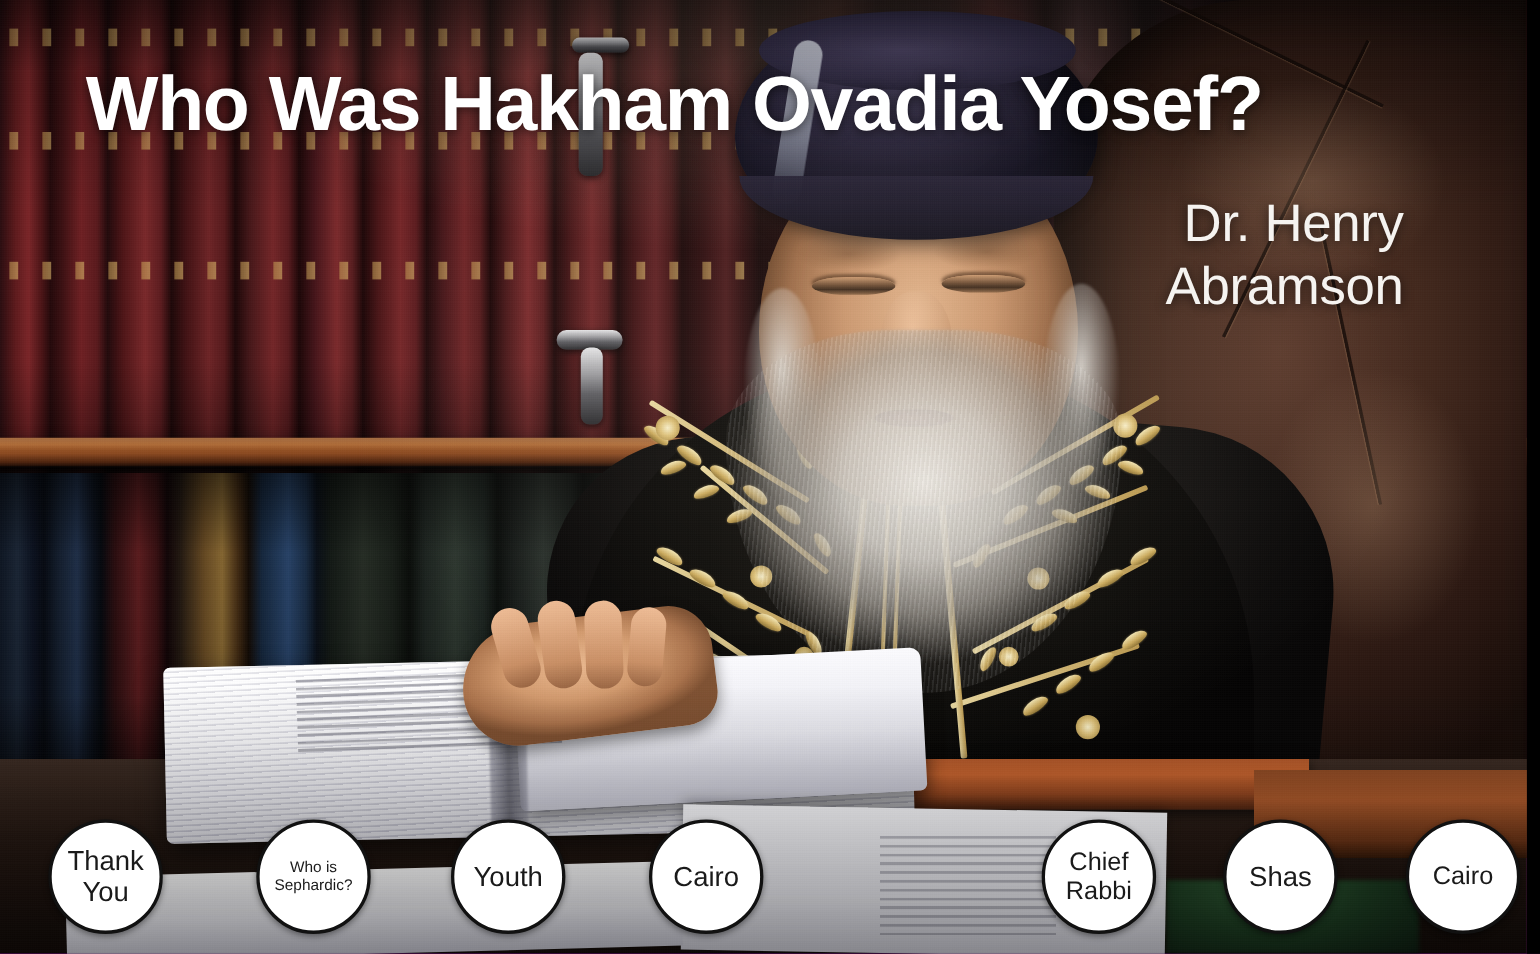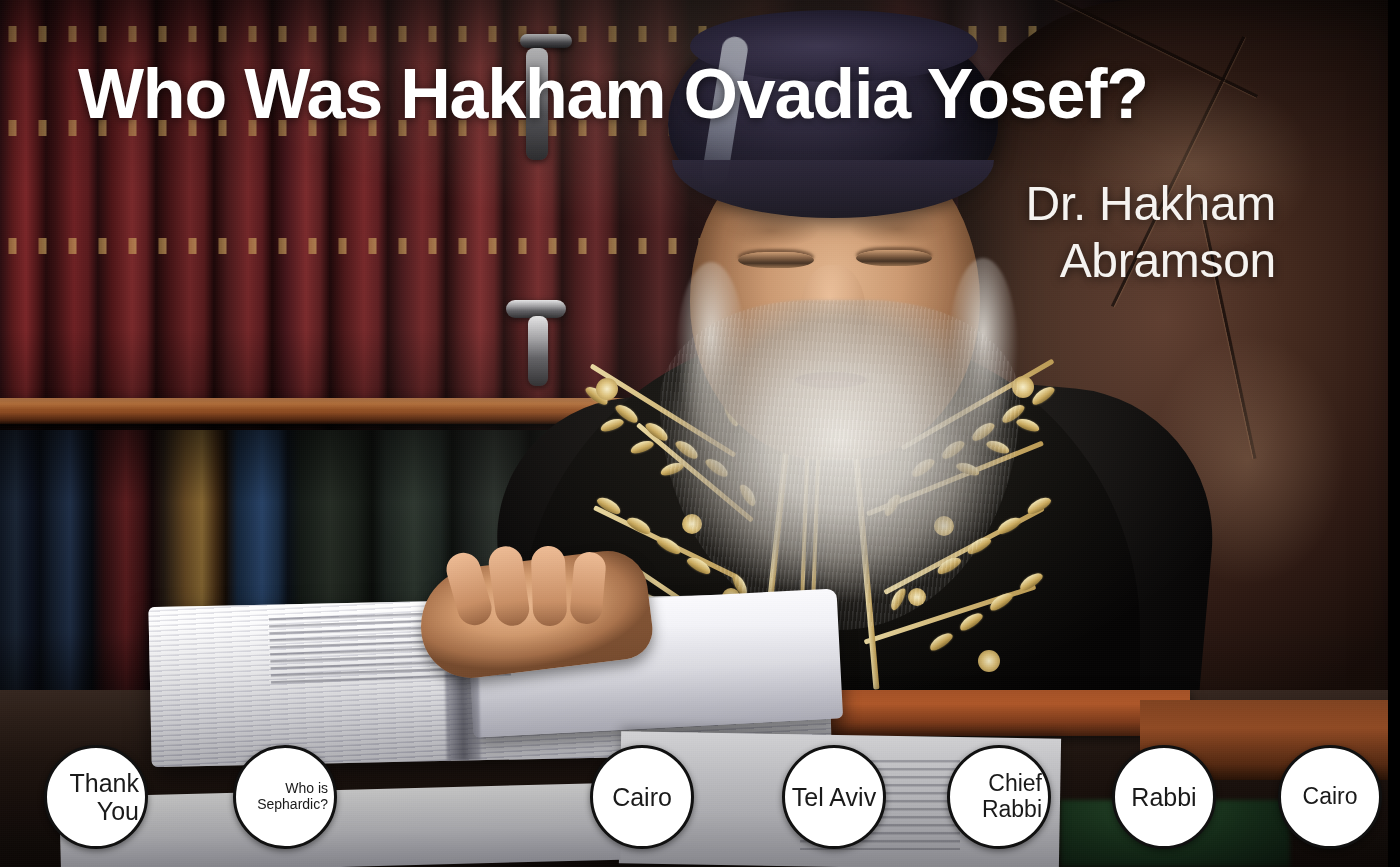--- a/index.html
+++ b/index.html
@@ -408,21 +408,21 @@
 
   
   .nav { position:absolute; left:0; top:0; width:1400px; height:867px; }
   .nav-circle {
     position:absolute;
     width:104px; height:104px;
     border-radius:50%;
     background:#ffffff;
     border:3px solid #111111;
     display:flex; align-items:center; justify-content:center;
-    text-align:right;
+    text-align:center;
     color:#1a1a1a;
     font-weight:400;
     line-height:1.12;
     cursor:pointer;
     box-shadow:0 2px 6px rgba(0,0,0,.45);
     padding:6px;
   }
   .nav-circle .lbl { display:block; }
   .nav-circle.size-lg .lbl { font-size:25px; }
   .nav-circle.size-md .lbl { font-size:23px; }
@@ -569,39 +569,39 @@
 
     <div class="papers"></div>
     <div class="papers-text"></div>
     <div class="papers-lower"></div>
 
     <div class="grade"></div>
     <div class="grain"></div>
   </div>
 
   <div class="title">Who Was Hakham Ovadia Yosef?</div>
-  <div class="author">Dr. Hakham Abramson</div>
+  <div class="author">Dr. Henry Abramson</div>
 
   <div class="nav">
       <div class="nav-circle size-lg" style="left: 44px; top: 745px;">
         <span class="lbl">Thank You</span>
       </div>
       <div class="nav-circle size-sm" style="left: 233px; top: 745px;">
         <span class="lbl">Who is Sephardic?</span>
       </div>
+      <div class="nav-circle size-lg" style="left: 410px; top: 745px;">
+        <span class="lbl">Youth</span>
+      </div>
       <div class="nav-circle size-lg" style="left: 590px; top: 745px;">
         <span class="lbl">Cairo</span>
       </div>
-      <div class="nav-circle size-lg" style="left: 782px; top: 745px;">
-        <span class="lbl">Tel Aviv</span>
-      </div>
       <div class="nav-circle size-md" style="left: 947px; top: 745px;">
         <span class="lbl">Chief Rabbi</span>
       </div>
       <div class="nav-circle size-lg" style="left: 1112px; top: 745px;">
-        <span class="lbl">Rabbi</span>
+        <span class="lbl">Shas</span>
       </div>
       <div class="nav-circle size-md" style="left: 1278px; top: 745px;">
         <span class="lbl">Cairo</span>
       </div>
     </div>
 
 </div>
 
 </body></html>

